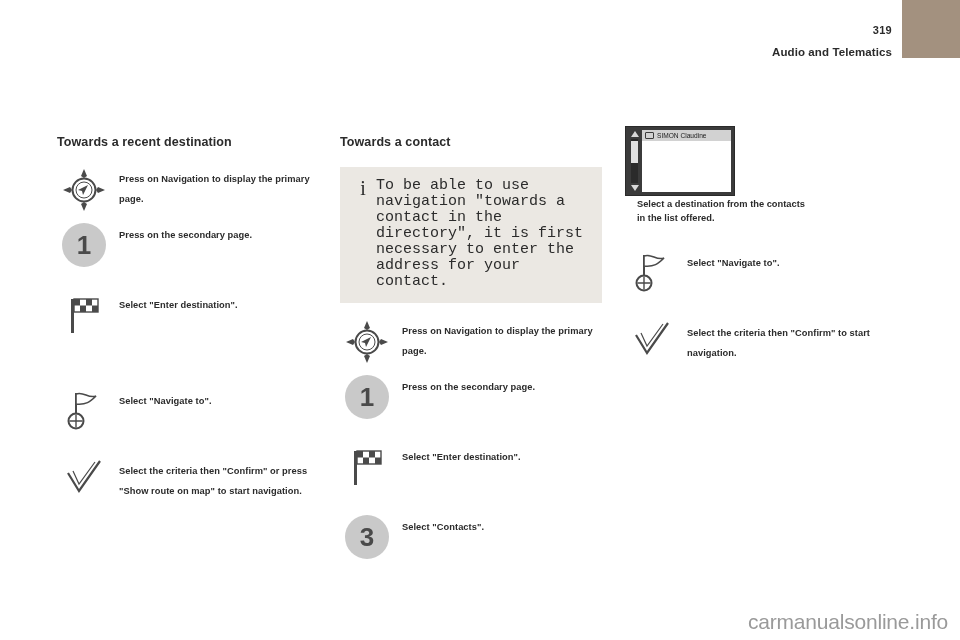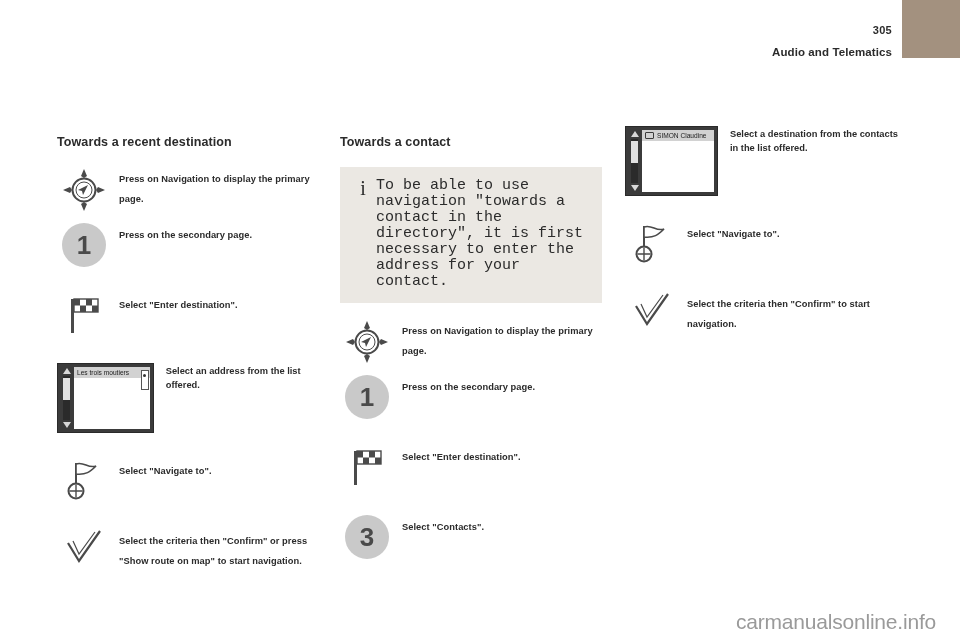--- a/index.html
+++ b/index.html
@@ -209,52 +209,52 @@
     border: 1px solid #555;
     box-sizing: border-box;
   }
   .screen-tab-dot {
     width: 3px; height: 3px;
     background: #333;
     border-radius: 50%;
     margin: 3px auto 0;
   }
 
-  .screen-wrap { display: flex; align-items: flex-start; }
+  .screen-wrap { display: flex; align-items: flex-start; flex-direction: column; }
   .screen-caption {
     font-size: 9.3px;
     font-weight: bold;
     color: #2b2b2b;
     line-height: 13.5px;
     margin-left: 12px;
     padding-top: 2px;
     max-width: 155px;
   }
   .screen-caption.wide { max-width: 175px; }
 
   
   #watermark {
     position: absolute;
-    right: 24px;
+    right: 12px;
     bottom: 6px;
     font-size: 21px;
     color: #9a9a9a;
     letter-spacing: -0.2px;
     font-family: "Liberation Sans", sans-serif;
   }
 
   .spacer-sm { height: 14px; }
   .spacer-md { height: 26px; }
 </style>
 </head>
 <body>
 
 <div id="header-bar"></div>
 <div id="header-text-block">
-  <div id="page-number">305</div>
+  <div id="page-number">319</div>
   <div id="section-title">Audio and Telematics</div>
 </div>
 
 <div class="column" id="col-left">
 
   <div class="col-heading">Towards a recent destination</div>
 
   <div class="step">
     <div class="step-icon">
       <svg width="46" height="46" viewBox="0 0 46 46">
@@ -290,41 +290,20 @@
           <rect x="18" y="12.5" width="6" height="6.5" fill="#4a4a4a"></rect>
           <rect x="30" y="12.5" width="6" height="6.5" fill="#4a4a4a"></rect>
         </g>
       </svg>
     </div>
     <div class="step-text">Select "Enter destination".</div>
   </div>
 
   <div class="spacer-sm"></div>
 
-  <div class="screen-wrap">
-    <div class="screen">
-      <div class="screen-scroll">
-        <div class="scroll-arrow up"></div>
-        <div class="scroll-track">
-          <div class="scroll-thumb"></div>
-        </div>
-        <div class="scroll-arrow down"></div>
-      </div>
-      <div class="screen-list">
-        <div class="screen-row">
-          <span>Les trois moutiers</span>
-        </div>
-        <div class="screen-list-body"></div>
-        <div class="screen-tab">
-          <div class="screen-tab-dot"></div>
-        </div>
-      </div>
-    </div>
-    <div class="screen-caption">Select an address from the list offered.</div>
-  </div>
 
   <div class="spacer-md"></div>
 
   <div class="step">
     <div class="step-icon">
       <svg width="44" height="46" viewBox="0 0 44 46">
         <circle cx="14" cy="32" r="7.5" fill="none" stroke="#4a4a4a" stroke-width="2"></circle>
         <path d="M14 25.5 L14 38.5 M7.5 32 L20.5 32" stroke="#4a4a4a" stroke-width="1.4"></path>
         <path d="M14 25 L14 4" stroke="#4a4a4a" stroke-width="2"></path>
         <path d="M14 5 C22 2, 26 10, 34 7 C28 13, 24 16, 14 15 Z" fill="#ffffff" stroke="#4a4a4a" stroke-width="1.6"></path>

